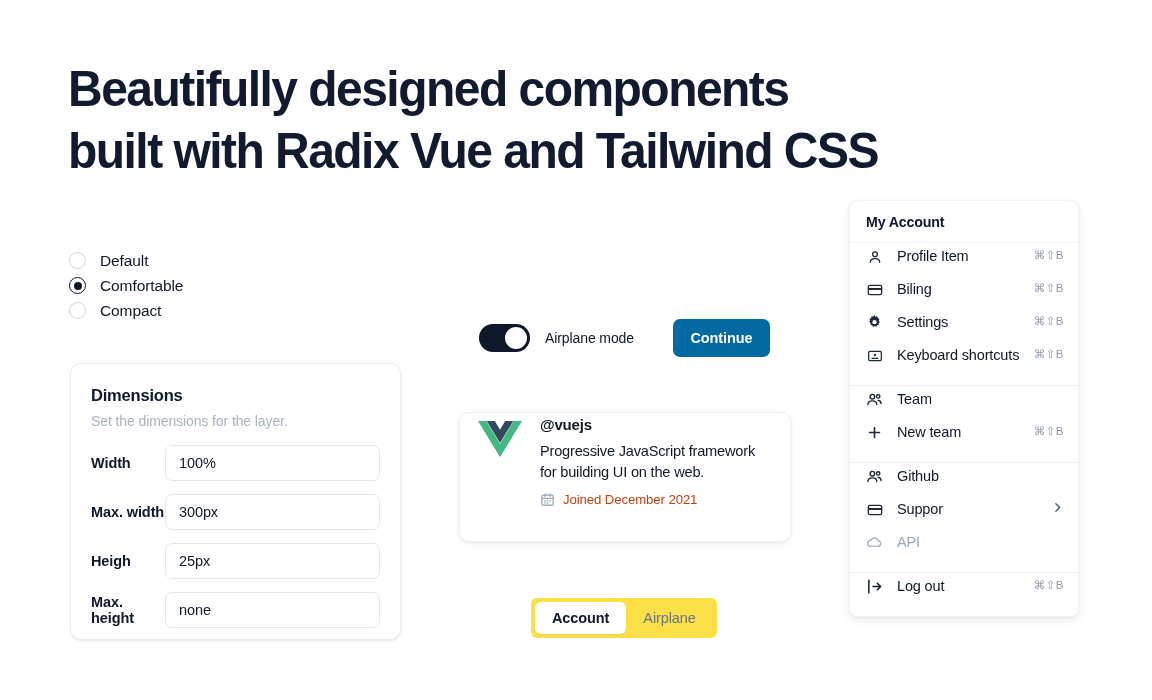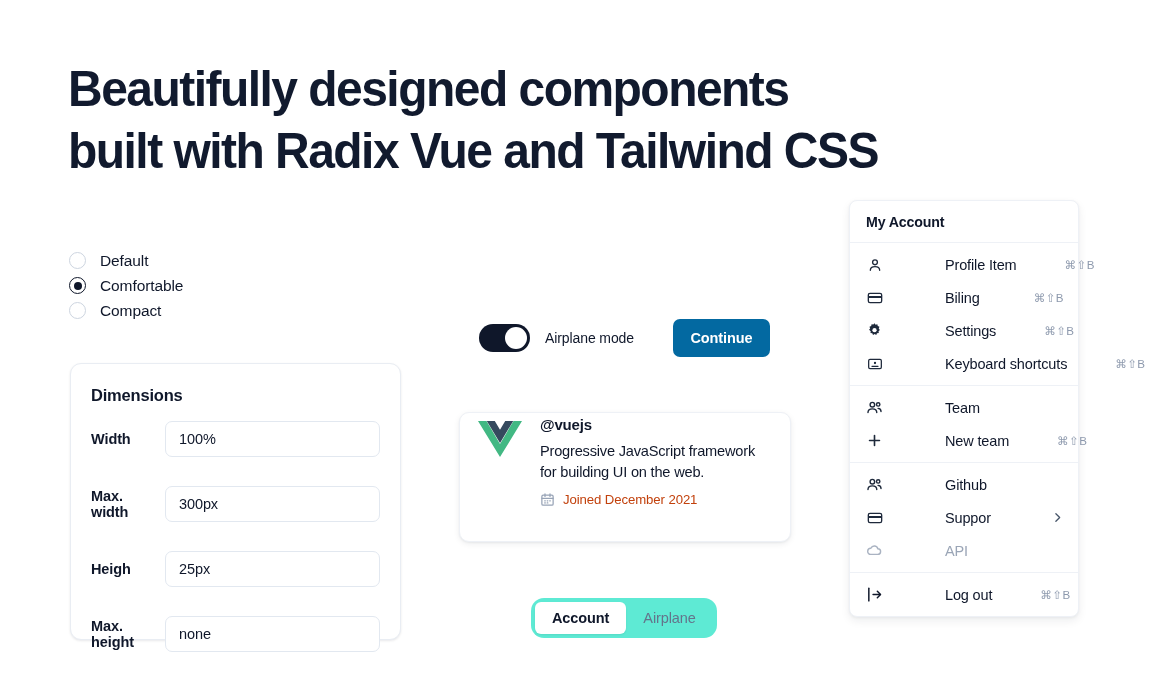--- a/index.html
+++ b/index.html
@@ -47,21 +47,21 @@
     position: absolute; left: 70px; top: 363px; width: 331px; height: 277px;
     background: #ffffff;
     border: 1px solid #e9edf3;
     border-radius: 11px;
     box-shadow: 0 1px 3px rgba(15,23,42,0.06), 0 1px 2px rgba(15,23,42,0.04);
     padding: 22px 20px 0 20px;
   }
   .dims-title { font-size: 16.5px; font-weight: 700; color: #0f172a; letter-spacing: -0.2px; }
   .dims-sub { font-size: 14px; color: #a9b3c4; margin-top: 8px; letter-spacing: -0.1px; }
   .dims-rows { margin-top: 16px; }
-  .dims-row { display: flex; align-items: center; height: 36px; margin-bottom: 29px; gap: 8px; }
+  .dims-row { display: flex; align-items: center; height: 36px; margin-bottom: 13px; }
   .dims-label { width: 104px; font-size: 14.5px; font-weight: 600; color: #0f172a; letter-spacing: -0.1px; }
   .dims-input {
     flex: 1; height: 36px;
     border: 1px solid #e2e8f0; border-radius: 7px;
     background: #fff; padding: 0 13px;
     font-family: "Liberation Sans", sans-serif;
     font-size: 14.5px; color: #0f172a; outline: none;
     letter-spacing: -0.1px;
   }
 
@@ -97,21 +97,21 @@
   .vue-logo { width: 44px; height: 40px; flex: 0 0 auto; margin-top: 3px; }
   .hc-body { margin-left: 18px; }
   .hc-handle { font-size: 15px; font-weight: 700; color: #0f172a; letter-spacing: -0.2px; }
   .hc-desc { font-size: 14.6px; line-height: 21px; color: #0f172a; margin-top: 8px; max-width: 248px; letter-spacing: -0.2px; }
   .hc-meta { display: flex; align-items: center; margin-top: 9px; }
   .hc-meta-text { font-size: 13.2px; color: #c2410c; margin-left: 8px; letter-spacing: -0.1px; }
 
   
   .tabs {
     position: absolute; left: 531px; top: 598px;
-    height: 40px; background: #5eead4; border-radius: 13px;
+    height: 40px; background: #fde047; border-radius: 6px;
     display: flex; align-items: center; padding: 4px;
   }
   .tab {
     height: 32px; padding: 0 17px; border-radius: 6px;
     display: flex; align-items: center; justify-content: center;
     font-size: 14.5px; color: #64748b; letter-spacing: -0.1px;
     cursor: pointer; background: transparent; border: none;
     font-family: "Liberation Sans", sans-serif;
   }
   .tab.active {
@@ -126,25 +126,24 @@
     box-shadow: 0 4px 10px rgba(15,23,42,0.07), 0 1px 3px rgba(15,23,42,0.05);
     padding: 0;
   }
   .menu-header {
     font-size: 14.2px; font-weight: 700; color: #0f172a;
     padding: 13px 14px 12px 16px; letter-spacing: -0.15px;
   }
   .menu-sep { height: 1px; background: #eef1f6; }
   .menu-group { padding: 5px 0; }
   .menu-item {
-    display: flex; align-items: center;
+    display: flex; 
     height: 33px; padding: 0 14px 0 16px;
     font-size: 14.5px; color: #0f172a; letter-spacing: -0.15px;
     cursor: pointer;
-    gap: 48px;
   }
   .menu-item.disabled { color: #9aa5b6; cursor: default; }
   .mi-icon { width: 17px; height: 17px; flex: 0 0 auto; display: flex; align-items: center; justify-content: center; }
   .mi-label { margin-left: 14px; flex: 1; white-space: nowrap; }
   .mi-shortcut { font-size: 11.6px; color: #8d99ad; letter-spacing: 0.4px; white-space: nowrap; }
   .mi-chev { color: #475569; font-size: 13px; line-height: 1; }
   svg { display: block; }
 </style>
 </head>
 <body>
@@ -168,20 +167,21 @@
       <span class="radio-label">Comfortable</span>
     </div>
     <div class="radio-row">
       <span class="radio-outer"></span>
       <span class="radio-label">Compact</span>
     </div>
   </div>
 
   <div class="dims-card">
     <div class="dims-title">Dimensions</div>
+    <div class="dims-sub">Set the dimensions for the layer.</div>
     <div class="dims-rows">
       <div class="dims-row">
         <label class="dims-label">Width</label>
         <input class="dims-input" value="100%" style="">
       </div>
       <div class="dims-row">
         <label class="dims-label">Max. width</label>
         <input class="dims-input" value="300px" style="">
       </div>
       <div class="dims-row">

